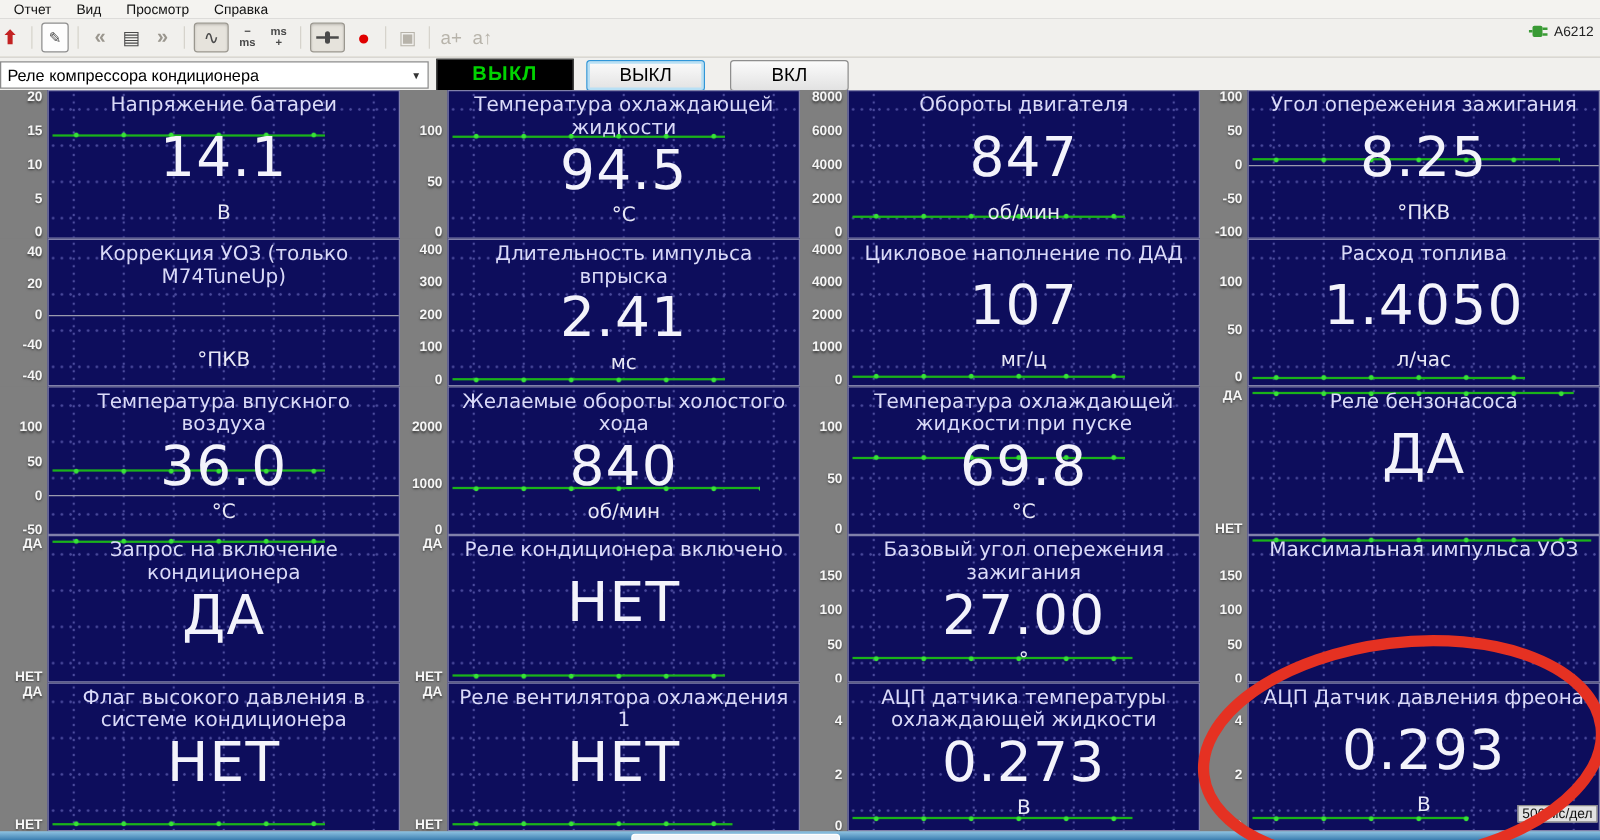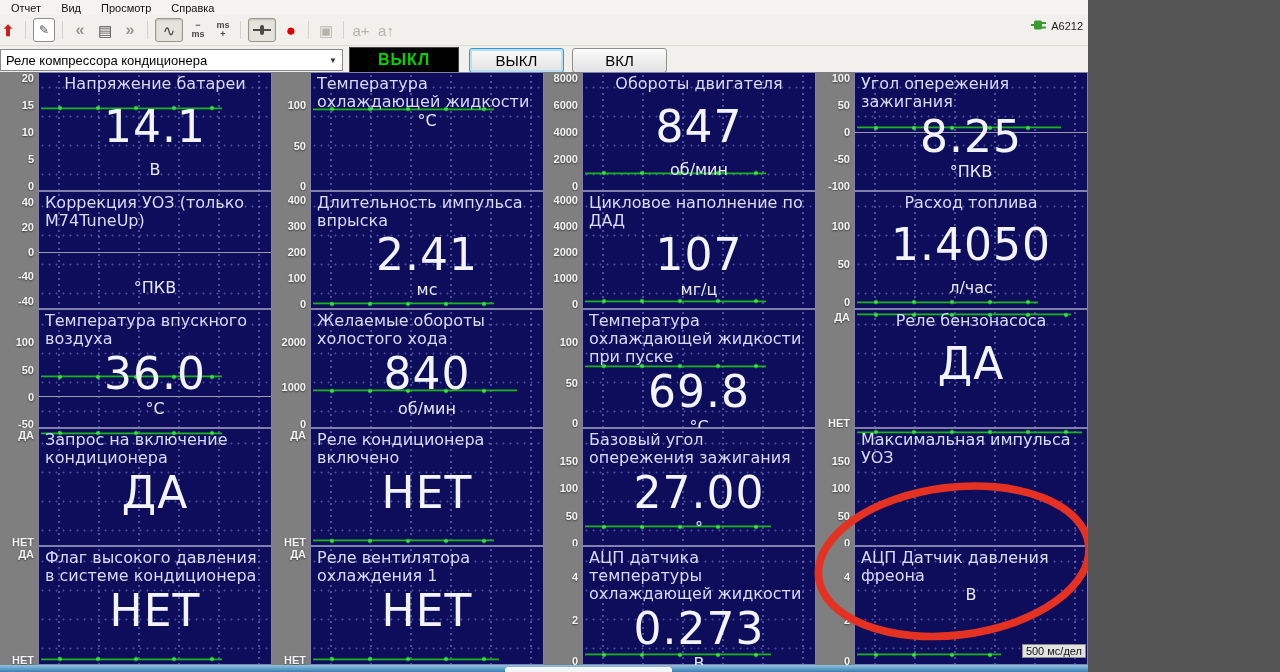--- a/index.html
+++ b/index.html
@@ -1,16 +1,16 @@
 <!DOCTYPE html>
 <html><head>
 <meta charset="utf-8">
 <style>
   html,body{margin:0;padding:0;background:#555;}
-  .app{position:relative;width:1088px;height:672px;overflow:hidden;background:#7f7f7f;
+  .app{position:relative;width:1280px;height:672px;overflow:hidden;background:#7f7f7f;
        font-family:"Liberation Sans",sans-serif;-webkit-font-smoothing:antialiased;}
 
   
   .menubar{height:14px;background:#f4f3f0;display:flex;align-items:center;gap:2px;
            padding:1px 2px 0 2px;font-size:11px;color:#111;}
   .menu-item{padding:0 9px;cursor:default;}
   .toolbar{height:30px;background:#f1f0ed;border-bottom:1px solid #dedbd4;display:flex;
            align-items:center;gap:5px;padding:0 2px;position:relative;}
   .tool{height:22px;min-width:20px;display:flex;align-items:center;justify-content:center;
         color:#4a4a4a;font-size:15px;line-height:1;}
@@ -28,41 +28,41 @@
             font-size:11px;color:#222;}
 
   .controls{height:28px;background:#f1f0ed;display:flex;align-items:center;}
   .combo{width:343px;height:22px;box-sizing:border-box;background:#fff;border:1px solid #8a8a8a;
          display:flex;align-items:center;justify-content:space-between;font-size:13px;
          padding:0 2px 0 5px;color:#000;}
   .combo-arrow{font-size:8px;color:#333;padding:0 3px;}
   .status-box{width:110px;height:26px;margin-left:6px;background:#000;border:1px solid #444;
          box-sizing:border-box;display:flex;align-items:center;justify-content:center;
          color:#00d400;font-weight:bold;font-size:16px;letter-spacing:1px;}
-  .push-btn{width:95px;height:25px;margin-left:8px;box-sizing:border-box;display:flex;
+  .push-btn{width:95px;height:25px;margin-left:20px;box-sizing:border-box;display:flex;
          align-items:center;justify-content:center;font-size:15px;color:#000;border-radius:3px;
          background:linear-gradient(#fbfbfb,#e2e2e2);border:1px solid #8e8e8e;}
   .push-btn.focused{border:1px solid #2f96d8;box-shadow:inset 0 0 0 2px #b8e0f5;margin-left:10px;}
   .substrip{height:6px;background:#e8eaf3;border-top:1px solid #cdd1dd;}
 
   
   .grid{position:absolute;top:72px;left:0;right:0;bottom:7px;display:grid;
         grid-template-columns:repeat(4,1fr);grid-template-rows:repeat(5,1fr);background:#7f7f7f;}
   .panel{display:flex;position:relative;overflow:hidden;}
   .gutter{width:38px;flex:none;position:relative;background:#7f7f7f;}
   .tick{position:absolute;right:4px;transform:translateY(-50%);font-size:11px;font-weight:bold;
         color:#f5f5f5;text-shadow:0 1px 2px rgba(0,0,0,.55);white-space:nowrap;}
   .chart{flex:1;position:relative;background:#0d0d5c;border:1px solid #8080aa;box-sizing:border-box;
         display:flex;flex-direction:column;align-items:center;
         font-family:"DejaVu Sans",sans-serif;
         background-image:
           radial-gradient(circle, rgba(140,140,225,.5) .7px, transparent 1.3px),
           radial-gradient(circle, rgba(140,140,225,.5) .7px, transparent 1.3px);
         background-size:40px 6px, 7px 29px;}
-  .p-title{margin-top:2px;font-size:16px;line-height:1.12;color:#d9d9f8;
+  .p-title{margin-top:2px;font-size:16px;line-height:1.12;color:#d9d9f8;text-align:center;
         padding:0 6px;z-index:2;}
   .p-value{flex:1;display:flex;align-items:center;justify-content:center;font-size:44px;
         color:#f3f3fb;z-index:2;letter-spacing:1px;}
   .p-unit{font-size:16px;color:#e8e8f6;margin-bottom:11px;min-height:19px;z-index:2;}
   .trace{position:absolute;left:1%;height:5px;transform:translateY(-50%);z-index:1;
         background:
           radial-gradient(circle, #38e238 1.6px, transparent 2.3px) 0 50%/38px 5px repeat-x,
           linear-gradient(#1ab31a,#1ab31a) 0 50%/100% 1.8px no-repeat;}
   .zero-line{position:absolute;left:0;right:0;height:1px;background:#9a9aae;z-index:0;}
   .tb-tag{position:absolute;right:1px;bottom:6px;background:#e2e2e2;border:1px solid #8a8a8a;
@@ -142,20 +142,21 @@
       </div>
       <div class="panel">
         <div class="gutter">
           <span class="tick" style="top: 28%;">100</span>
           <span class="tick" style="top: 62%;">50</span>
           <span class="tick" style="top: 96%;">0</span>
         </div>
         <div class="chart">
           <div class="trace" style="top: 31%; width: 78%;"></div>
           <div class="p-title">Температура охлаждающей жидкости</div>
+          <div class="p-value">94.5</div>
           <div class="p-unit">°C</div>
         </div>
       </div>
       <div class="panel">
         <div class="gutter">
           <span class="tick" style="top: 5%;">8000</span>
           <span class="tick" style="top: 28%;">6000</span>
           <span class="tick" style="top: 51%;">4000</span>
           <span class="tick" style="top: 73%;">2000</span>
           <span class="tick" style="top: 96%;">0</span>
@@ -384,20 +385,21 @@
       </div>
       <div class="panel">
         <div class="gutter">
           <span class="tick" style="top: 26%;">4</span>
           <span class="tick" style="top: 62%;">2</span>
           <span class="tick" style="top: 97%;">0</span>
         </div>
         <div class="chart">
           <div class="trace" style="top: 92%; width: 62%;"></div>
           <div class="p-title">АЦП Датчик давления фреона</div>
+          <div class="p-value">0.293</div>
           <div class="p-unit">В</div>
           <div class="tb-tag">500 мс/дел</div>
         </div>
       </div>
     </div>
 
   <div class="taskbar">
     <div class="task-btn"></div>
   </div>
 

